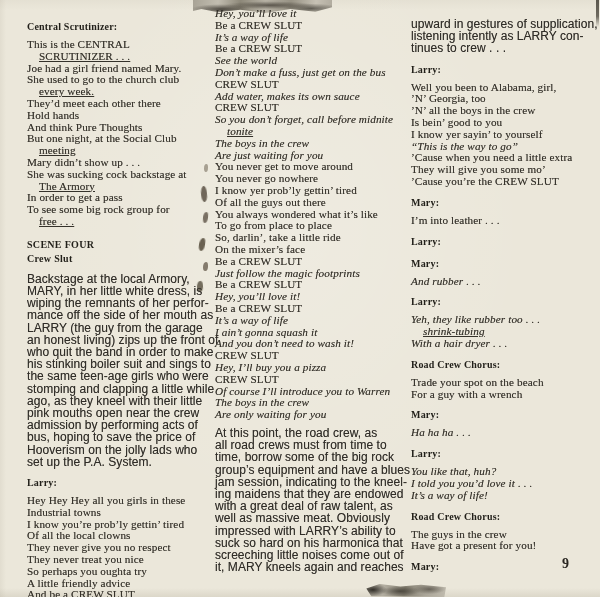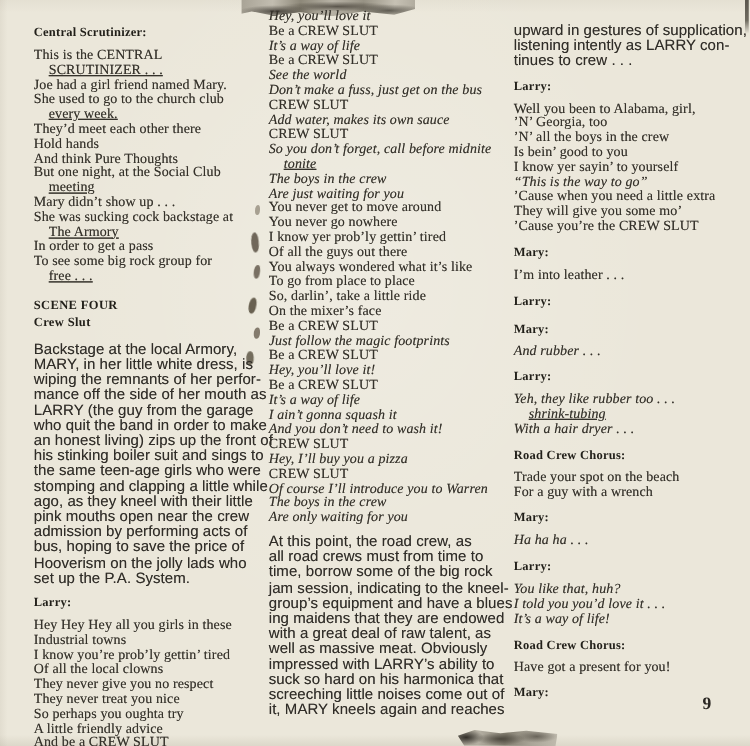--- a/index.html
+++ b/index.html
@@ -133,22 +133,22 @@
         <div class="scene">
           <div class="scene-line">SCENE FOUR</div>
           <div class="scene-line">Crew Slut</div>
         </div>
         <div class="stage">
           <div class="line">Backstage at the local Armory,</div>
           <div class="line">MARY, in her little white dress, is</div>
           <div class="line">wiping the remnants of her perfor-</div>
           <div class="line">mance off the side of her mouth as</div>
           <div class="line">LARRY (the guy from the garage</div>
+          <div class="line">an honest living) zips up the front of</div>
           <div class="line">who quit the band in order to make</div>
-          <div class="line">an honest living) zips up the front of</div>
           <div class="line">his stinking boiler suit and sings to</div>
           <div class="line">the same teen-age girls who were</div>
           <div class="line">stomping and clapping a little while</div>
           <div class="line">ago, as they kneel with their little</div>
           <div class="line">pink mouths open near the crew</div>
           <div class="line">admission by performing acts of</div>
           <div class="line">bus, hoping to save the price of</div>
           <div class="line">Hooverism on the jolly lads who</div>
           <div class="line">set up the P.A. System.</div>
         </div>
@@ -200,22 +200,22 @@
           <div class="line em">Hey, I’ll buy you a pizza</div>
           <div class="line">CREW SLUT</div>
           <div class="line em">Of course I’ll introduce you to Warren</div>
           <div class="line em">The boys in the crew</div>
           <div class="line em">Are only waiting for you</div>
         </div>
         <div class="stage">
           <div class="line">At this point, the road crew, as</div>
           <div class="line">all road crews must from time to</div>
           <div class="line">time, borrow some of the big rock</div>
+          <div class="line">group’s equipment and have a blues</div>
           <div class="line">jam session, indicating to the kneel-</div>
-          <div class="line">group’s equipment and have a blues</div>
           <div class="line">ing maidens that they are endowed</div>
           <div class="line">with a great deal of raw talent, as</div>
           <div class="line">well as massive meat. Obviously</div>
           <div class="line">impressed with LARRY’s ability to</div>
           <div class="line">suck so hard on his harmonica that</div>
           <div class="line">screeching little noises come out of</div>
           <div class="line">it, MARY kneels again and reaches</div>
         </div>
       </div>
       <div class="col col-right">
@@ -261,20 +261,21 @@
           <div class="line em">Ha ha ha . . .</div>
         </div>
         <div class="speaker">Larry:</div>
         <div class="verse">
           <div class="line em">You like that, huh?</div>
           <div class="line em">I told you you’d love it . . .</div>
           <div class="line em">It’s a way of life!</div>
         </div>
         <div class="speaker">Road Crew Chorus:</div>
         <div class="verse">
+          <div class="line">The guys in the crew</div>
           <div class="line">Have got a present for you!</div>
         </div>
         <div class="speaker">Mary:</div>
       </div>
     </div>
 
   <div class="page-number">9</div>
 </div>
 
 </body></html>

